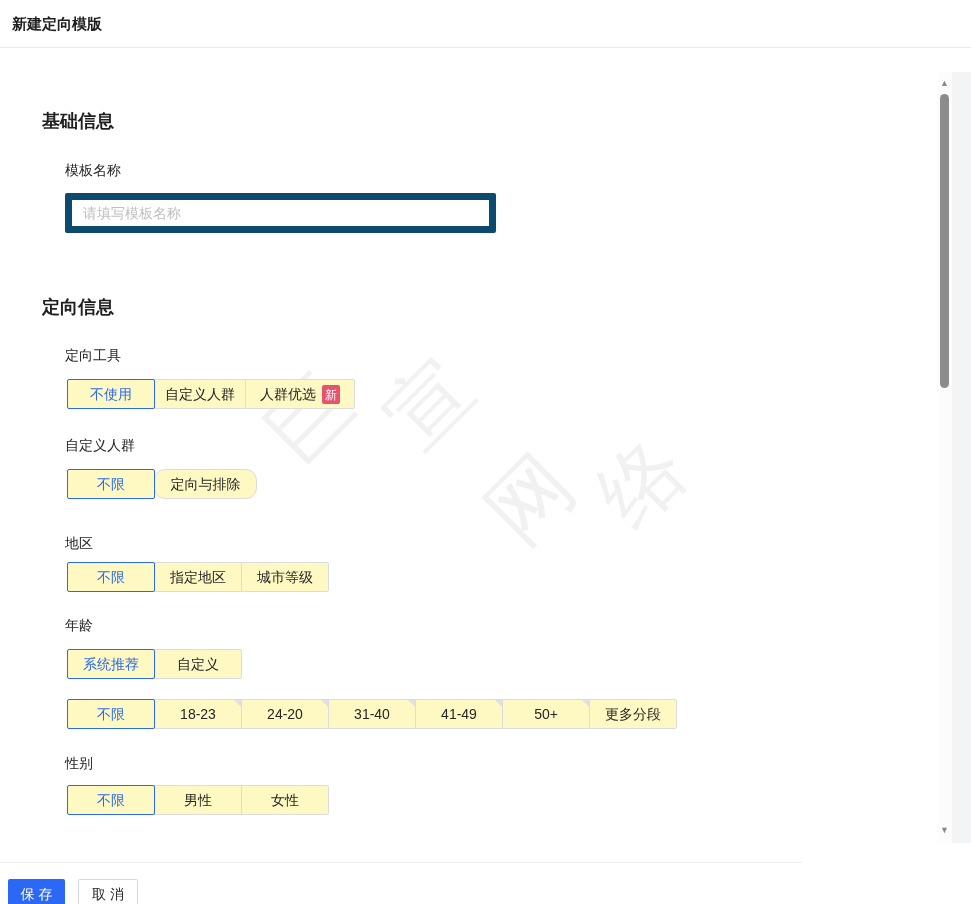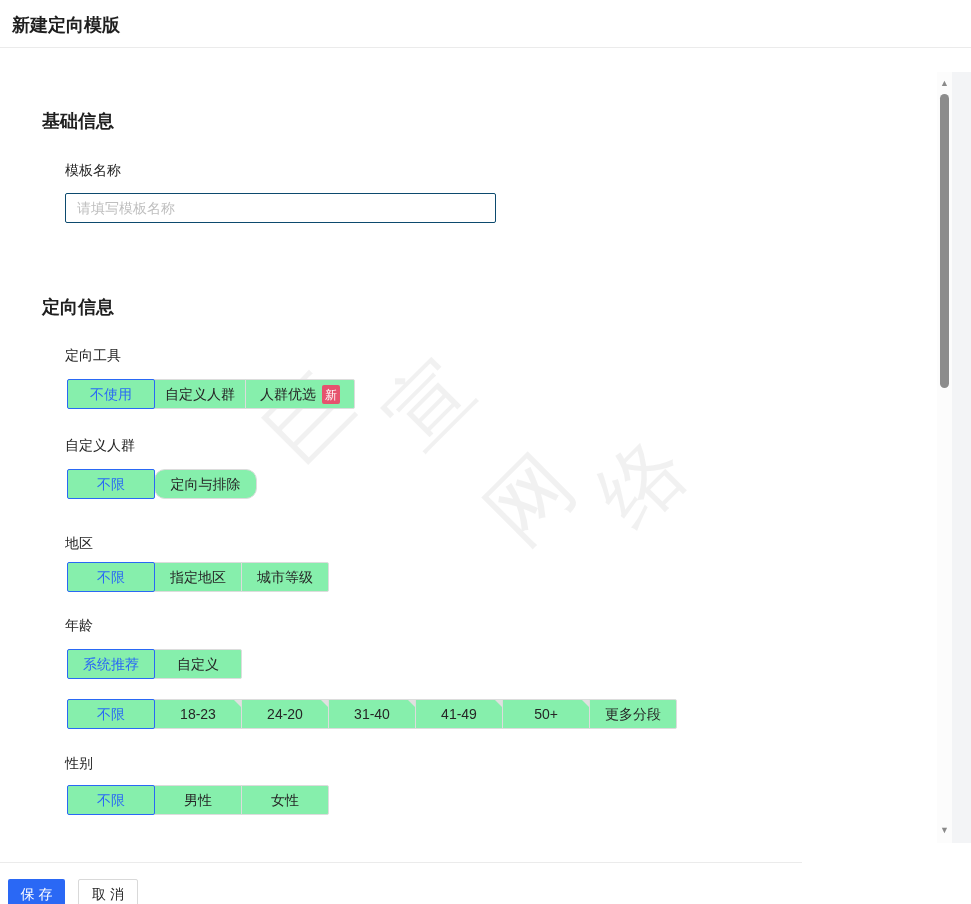--- a/index.html
+++ b/index.html
@@ -4,36 +4,36 @@
 <style>
   * { margin:0; padding:0; box-sizing:border-box; }
   html,body { background:#fff; }
   .page {
     position:relative; width:971px; height:904px; overflow:hidden;
     background:#fff; font-family:"Liberation Sans", sans-serif; color:#262626;
   }
   
   .header { position:absolute; top:0; left:0; width:971px; height:48px;
     border-bottom:1px solid #ebebeb; background:#fff; z-index:5; }
-  .header-title { position:absolute; left:12px; top:15px; font-size:18px;
+  .header-title { position:absolute; left:12px; top:15px; font-size:15px;
     font-weight:700; color:#1f1f1f; line-height:1.2;text-align:right; }
   
   .body { position:absolute; top:48px; left:0; width:971px; height:814px;
     overflow:hidden; background:#fff; }
   .section-title { position:absolute; left:42px; font-size:18px; font-weight:700;
     color:#1f1f1f; line-height:1; }
   .field-label { position:absolute; left:65px; font-size:14px; color:#262626; line-height:1; }
-  .text-input { position:absolute; left:65px; top:145px; width:431px; height:30px;
-    border:1px solid #0c4a6e; border-radius:2px; padding:0 11px; font-size:14px;
+  .text-input { position:absolute; left:65px; top:145px; width:431px; height:40px;
+    border:7px solid #0c4a6e; border-radius:2px; padding:0 11px; font-size:14px;
     color:#262626; background:#fff; outline:none; z-index:2;
     font-family:"Liberation Sans", sans-serif; }
   .text-input::placeholder { color:#bfbfbf; }
   
   .btn-group { position:absolute; left:67px; display:flex; z-index:2; }
-  .seg { position:relative; height:30px; min-width:88px; background:#86efac;
+  .seg { position:relative; height:30px; min-width:88px; background:#fef9c3;
     border:1px solid #dcdcdc; margin-left:-1px; display:flex; align-items:center;
     justify-content:center; font-size:14px; color:#262626; cursor:pointer;
     padding:0 10px; font-family:"Liberation Sans", sans-serif; line-height:1; }
   .seg:first-child { margin-left:0; border-radius:2px 0 0 2px; }
   .seg:last-child { border-radius:0 2px 2px 0; }
   .seg.selected { border:1px solid #2a68f5; color:#2a68f5; z-index:3; border-radius:2px; }
   .seg.w110 { min-width:110px; }
   .seg.w103 { min-width:103px;border-radius:11px; }
   .corner { position:absolute; top:0; right:0; width:0; height:0;
     border-top:7px solid #e0e0e0; border-left:7px solid transparent; }

